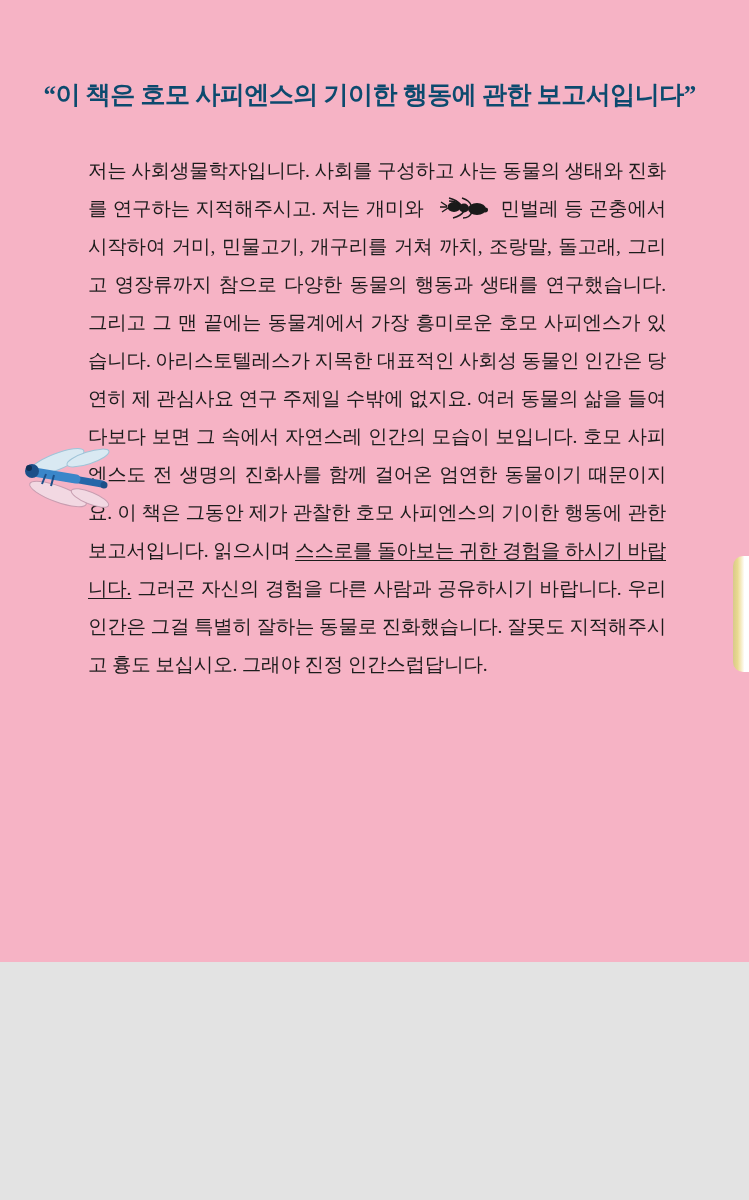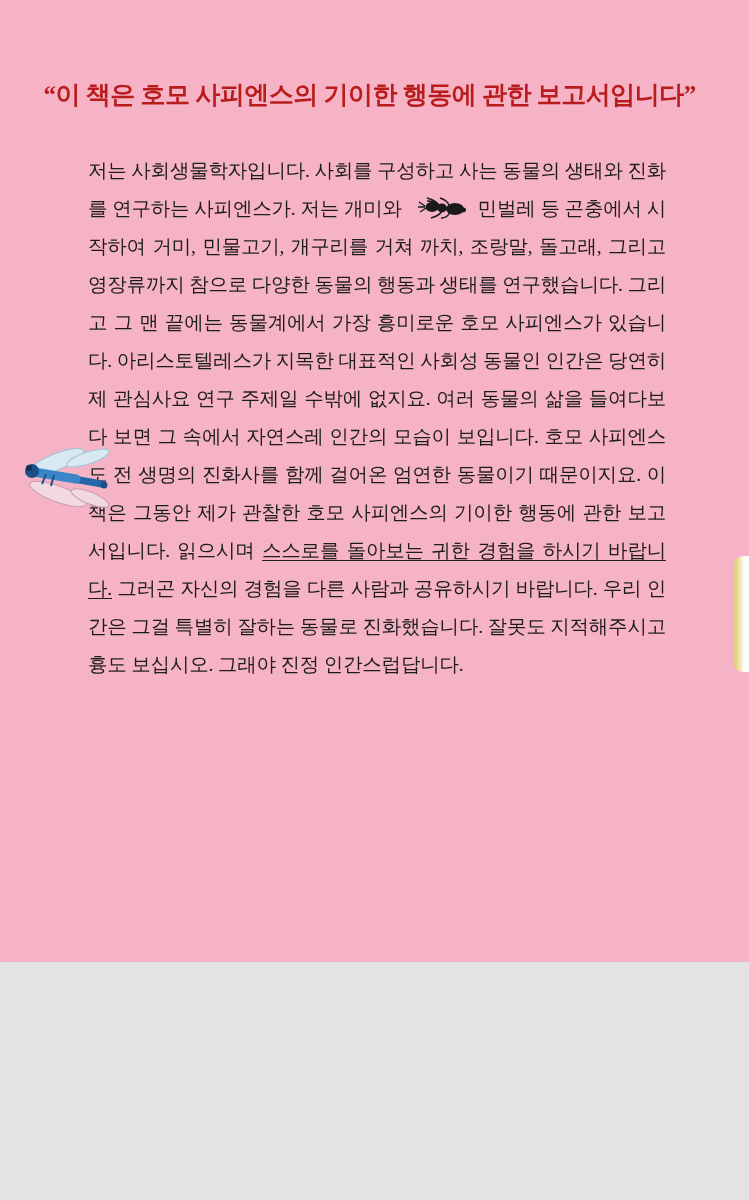--- a/index.html
+++ b/index.html
@@ -29,21 +29,21 @@
     background: #f6b3c5;
   }
   .headline {
     position: absolute;
     left: 0;
     top: 78px;
     width: 739px;
     text-align: center;
     font-size: 25px;
     font-weight: bold;
-    color: #b91c1c;
+    color: #0c4a6e;
     letter-spacing: -0.5px;
   }
   .body-copy {
     position: absolute;
     left: 88px;
     top: 152px;
     width: 578px;
     font-size: 19.5px;
     line-height: 38px;
     color: #1c1c1c;
@@ -92,21 +92,21 @@
 <body>
 
 <div class="page">
 
   <div class="pink-panel">
 
     <div class="headline">“이 책은 호모 사피엔스의 기이한 행동에 관한 보고서입니다”</div>
 
     <div class="body-copy">
       <p>
-        <span>저는 사회생물학자입니다. 사회를 구성하고 사는 동물의 생태와 진화를 연구하는 사피엔스가. 저는 개미와 </span><span class="ant-inline"><svg width="62" height="22" viewBox="0 0 62 22" xmlns="http://www.w3.org/2000/svg">
+        <span>저는 사회생물학자입니다. 사회를 구성하고 사는 동물의 생태와 진화를 연구하는 지적해주시고. 저는 개미와 </span><span class="ant-inline"><svg width="62" height="22" viewBox="0 0 62 22" xmlns="http://www.w3.org/2000/svg">
             <g fill="#1a1a1a">
               <ellipse cx="46" cy="12" rx="9" ry="6"></ellipse>
               <ellipse cx="33" cy="11" rx="5" ry="4.4"></ellipse>
               <ellipse cx="23" cy="10" rx="6.5" ry="5"></ellipse>
               <path d="M16 9 L10 5 M16 10 L9 10 M17 11 L11 15" stroke="#1a1a1a" stroke-width="1.4" fill="none"></path>
               <path d="M30 8 C26 3 22 2 18 1" stroke="#1a1a1a" stroke-width="1.5" fill="none"></path>
               <path d="M31 9 C27 5 23 4 18 4" stroke="#1a1a1a" stroke-width="1.5" fill="none"></path>
               <path d="M33 14 C30 19 26 20 22 21" stroke="#1a1a1a" stroke-width="1.5" fill="none"></path>
               <path d="M40 8 C38 3 34 2 31 1" stroke="#1a1a1a" stroke-width="1.5" fill="none"></path>
               <path d="M41 15 C39 20 35 21 32 21" stroke="#1a1a1a" stroke-width="1.5" fill="none"></path>

